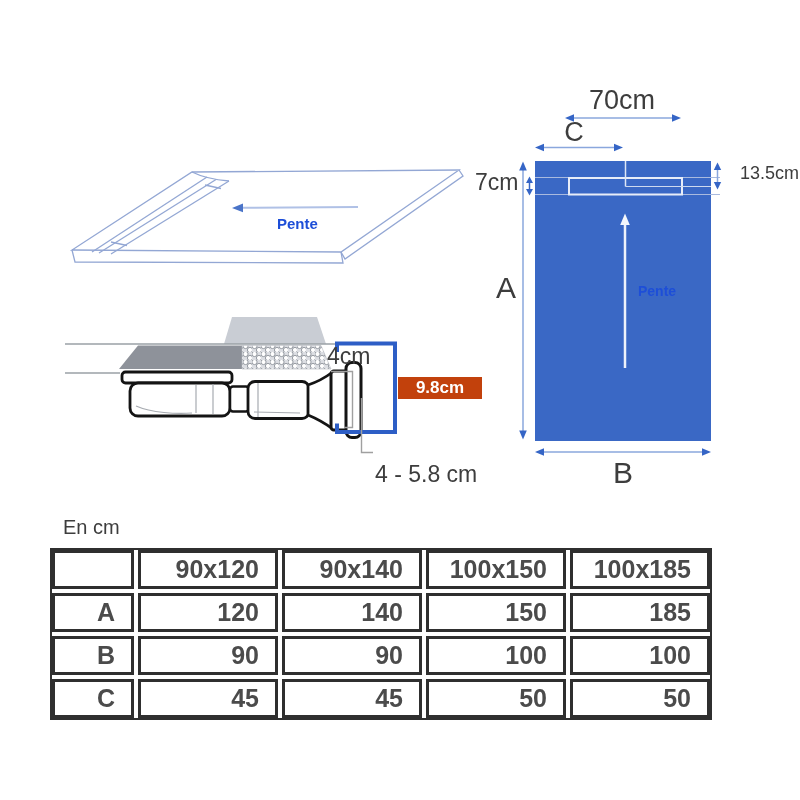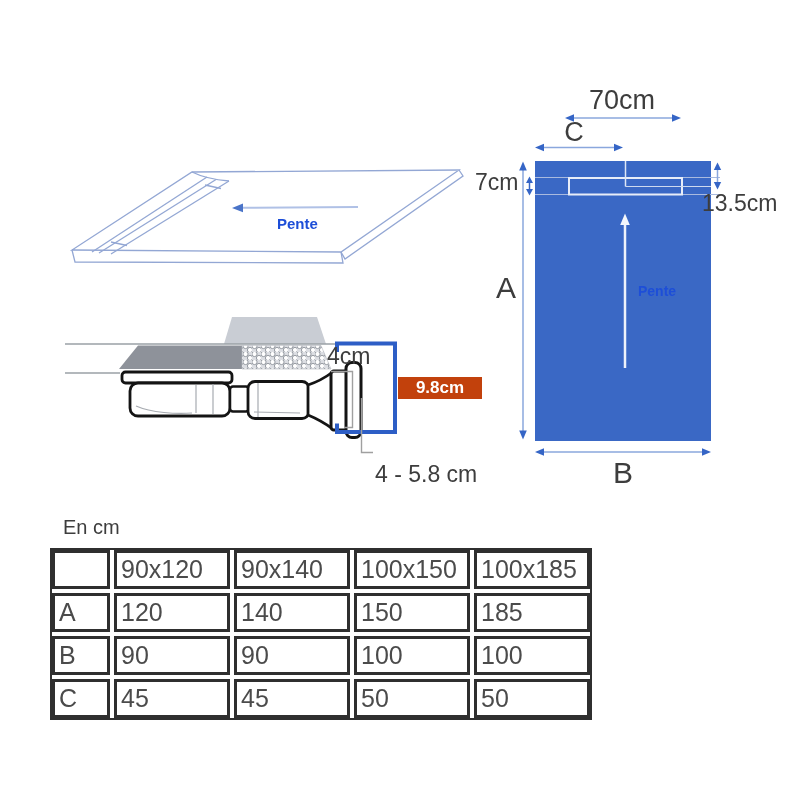--- a/index.html
+++ b/index.html
@@ -18,22 +18,22 @@
     display:flex;align-items:center;justify-content:center;
   }
   .tbl-wrap{
     position:absolute;left:50px;top:548px;
     border:2px solid #2f2f2f;overflow:hidden;display:inline-block;
   }
   table.dims{
     border-collapse:separate;border-spacing:4px;margin:-4px;table-layout:fixed;
   }
   table.dims td{
-    border:3px solid #2f2f2f;height:33px;text-align:left;vertical-align:middle;
-    font-size:25px;color:#4b4b4b;padding:0 4px;
+    border:3px solid #2f2f2f;height:33px;text-align:right;vertical-align:middle;
+    font-size:25px;color:#4b4b4b;padding:0 16px;font-weight:bold;
   }
   table.dims td.rowlab{width:44px;}
   table.dims td.val{width:102px;}
 </style>
 </head>
 <body>
 
 <div class="canvas">
 
   <svg class="linework" width="800" height="800" viewBox="0 0 800 800">
@@ -136,21 +136,21 @@
       <polyline points="331,371.5 352.5,371.5 352.5,427.5 344,427.5" fill="none" stroke="#a0a0a0" stroke-width="1.4"></polyline>
       <polyline points="361.5,398 361.5,452.5 373,452.5" fill="none" stroke="#a0a0a0" stroke-width="1.4"></polyline>
     </g>
   </svg>
 
   <div class="lbl bold" style="left:277px;top:216px;font-size:15px;">Pente</div>
 
   <div class="lbl center" style="left:582px;top:87px;width:80px;font-size:27px;">70cm</div>
   <div class="lbl center" style="left:562px;top:119px;width:24px;font-size:27px;">C</div>
   <div class="lbl right" style="left:475px;top:171px;width:42px;font-size:23px;">7cm</div>
-  <div class="lbl" style="left:702px;top:164px;font-size:23px;margin-top:28px;">13.5cm</div>
+  <div class="lbl" style="left:740px;top:164px;font-size:18px;">13.5cm</div>
   <div class="lbl center" style="left:492px;top:273px;width:28px;font-size:30px;">A</div>
   <div class="lbl center" style="left:608px;top:458px;width:30px;font-size:30px;">B</div>
   <div class="lbl bold" style="left:638px;top:284px;font-size:14px;">Pente</div>
 
   <div class="lbl" style="left:327px;top:345px;font-size:23px;">4cm</div>
   <div class="badge">
     <span>9.8cm</span>
   </div>
   <div class="lbl" style="left:375px;top:463px;font-size:23px;">4 - 5.8 cm</div>
 

